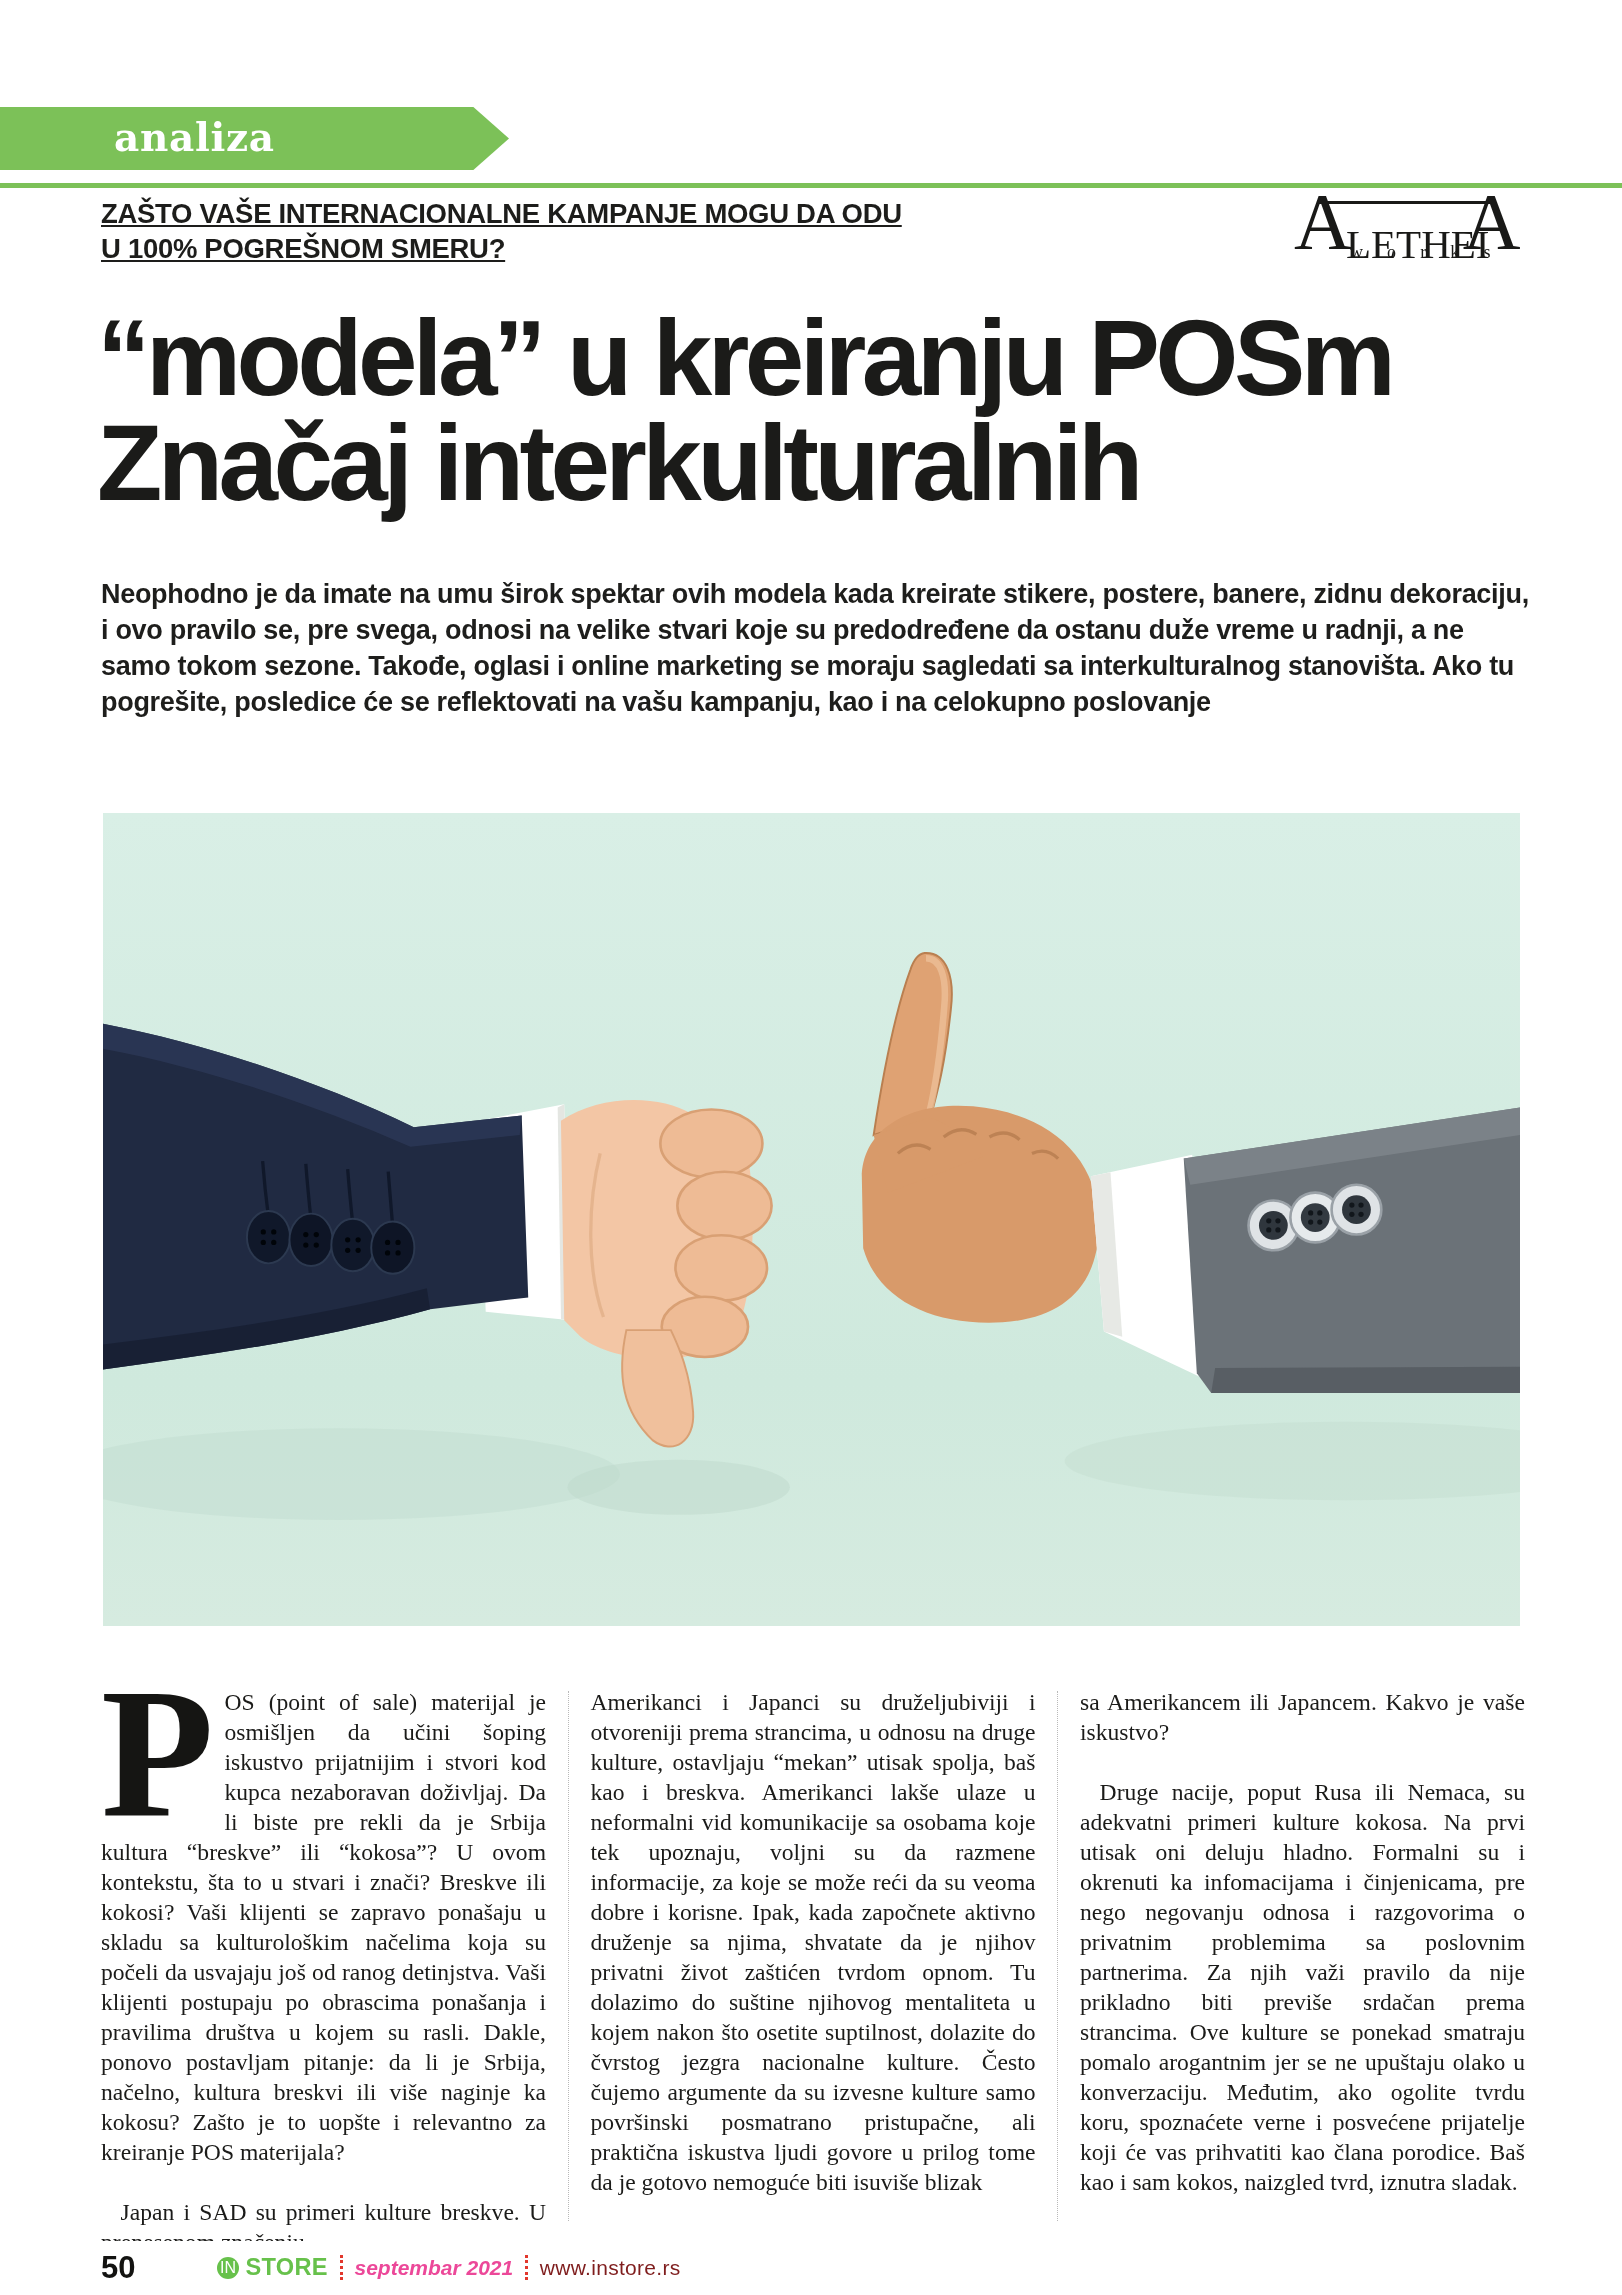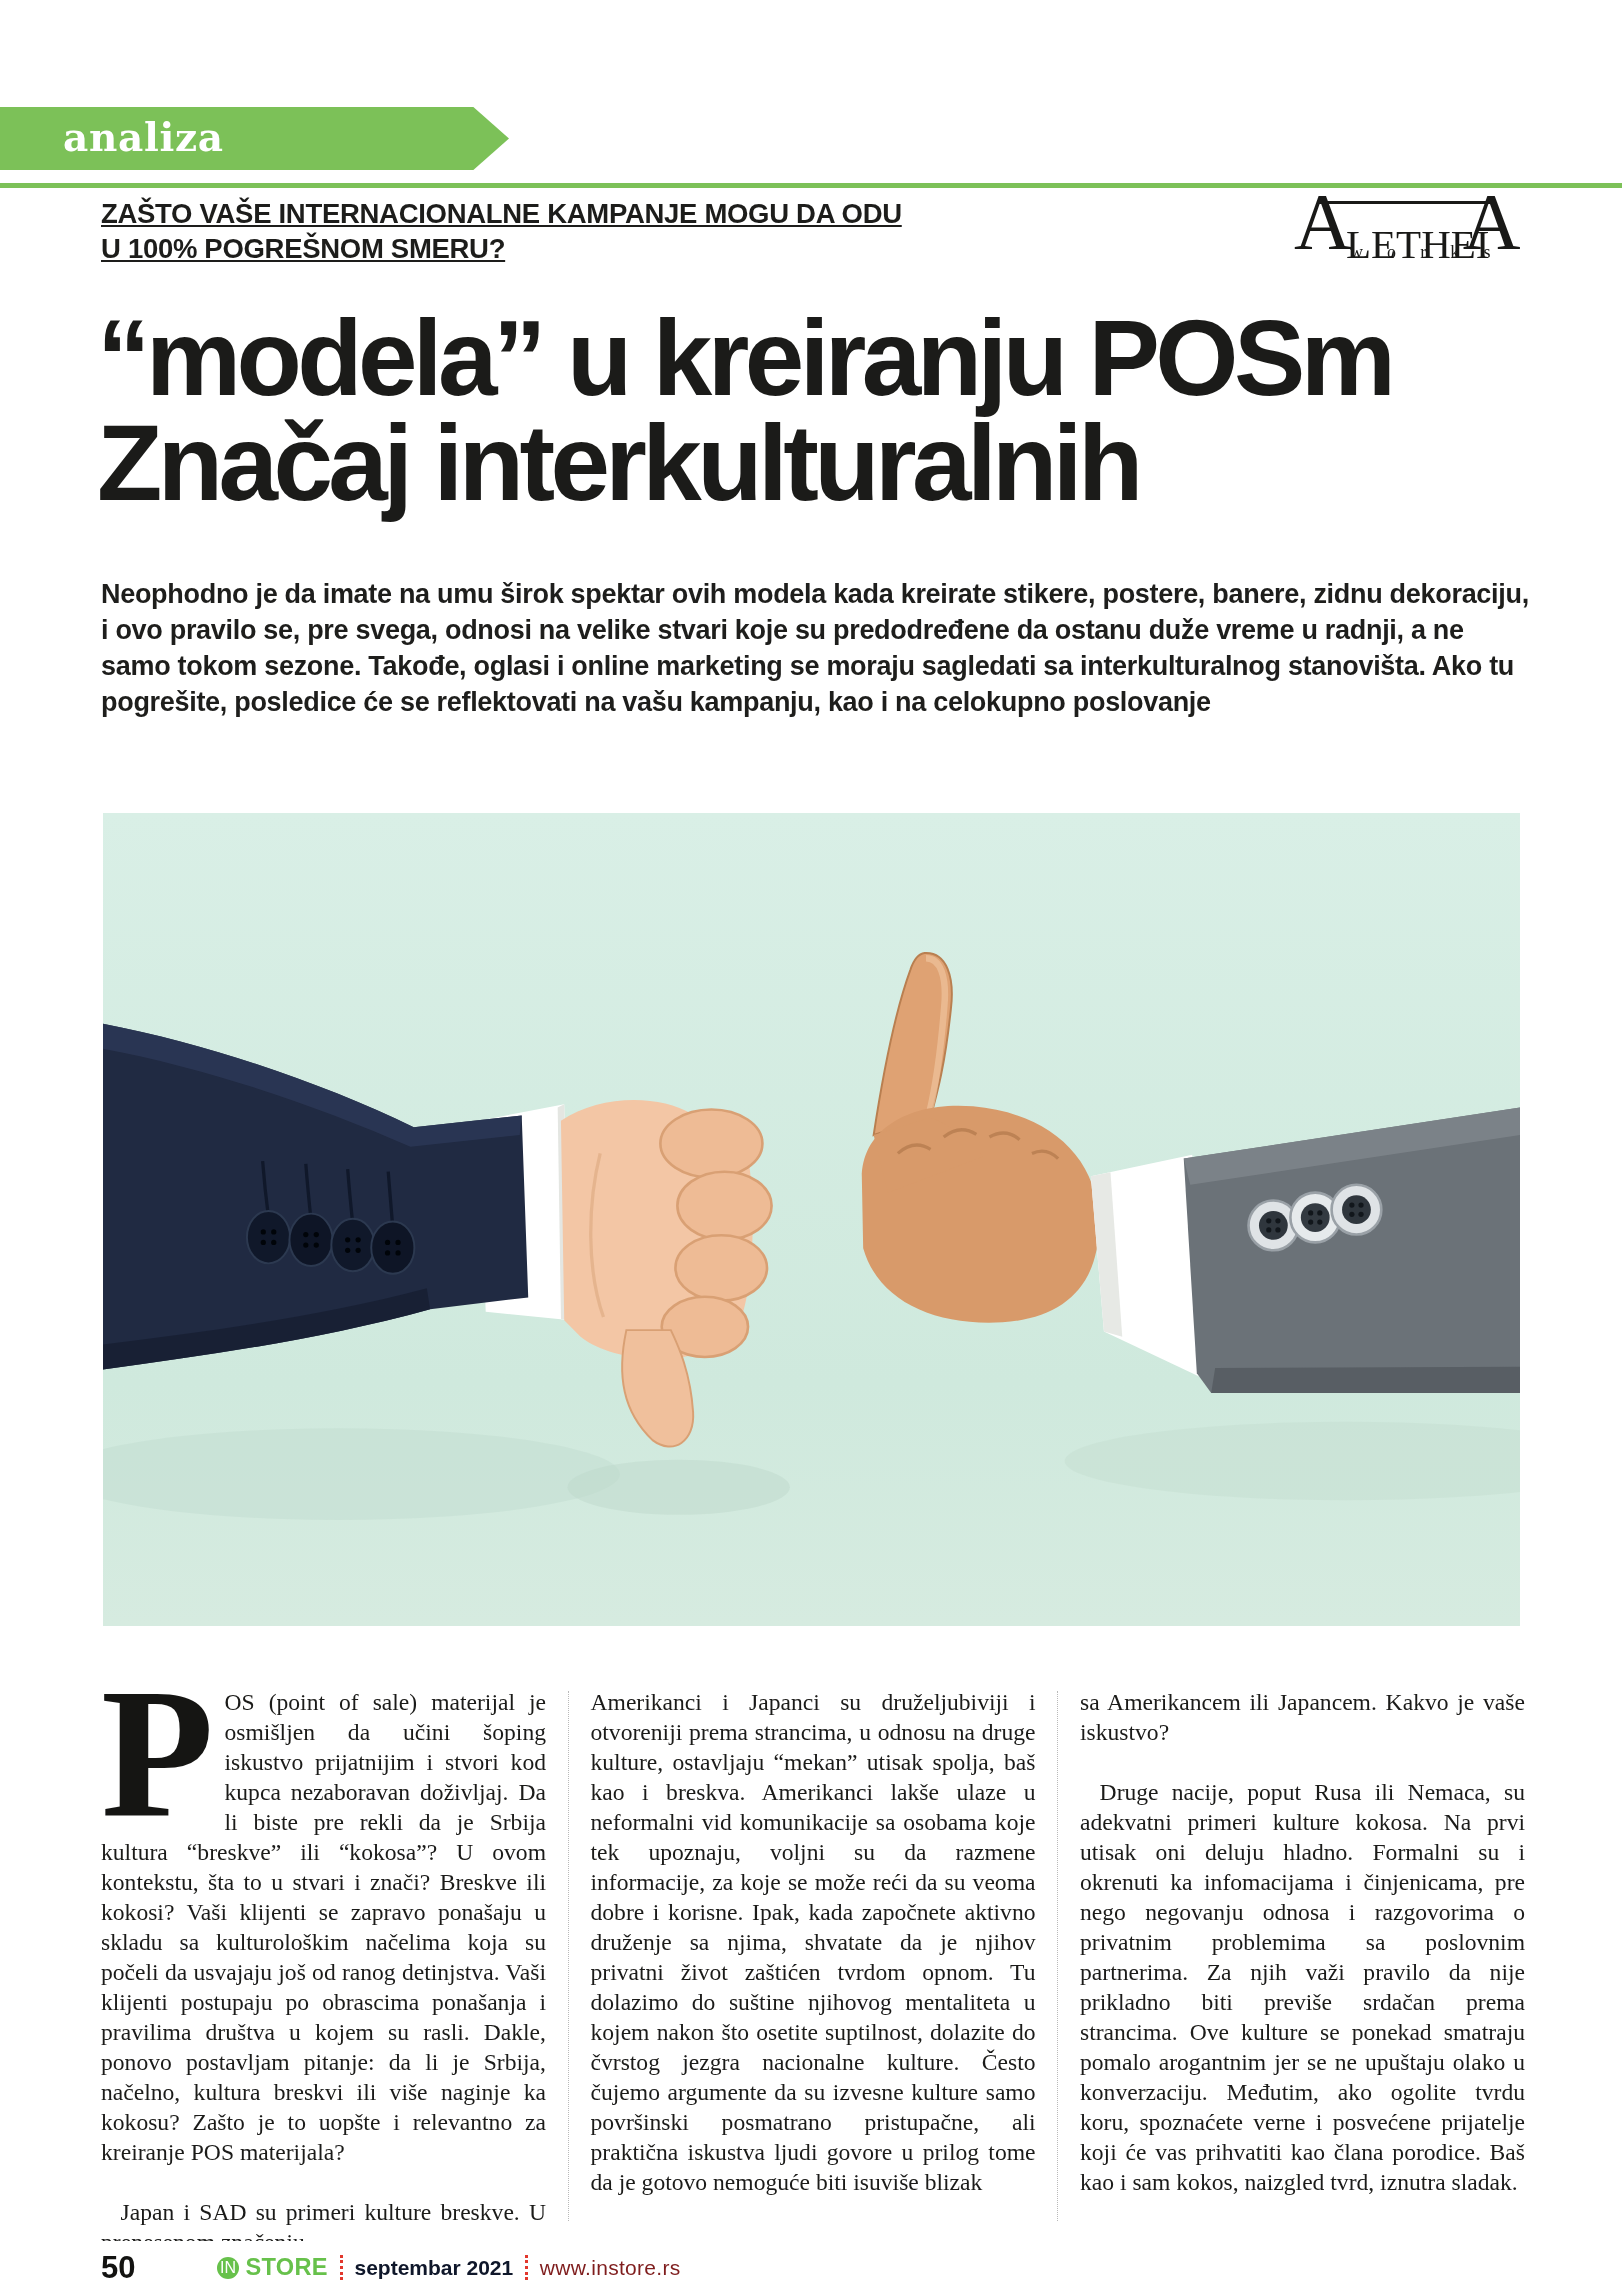--- a/index.html
+++ b/index.html
@@ -21,21 +21,21 @@
     font-family:"Liberation Sans",sans-serif;
     color:var(--text);
   }
   
   .banner{
     position:absolute;left:0;top:107px;width:509px;height:63px;
     background:var(--green);
     clip-path:polygon(0 0,93% 0,100% 50%,93% 100%,0 100%);
   }
   .banner .tag{
-    display:block;padding-left:63px;line-height:60px;
+    display:block;padding-left:114px;line-height:60px;
     font-family:"DejaVu Serif",serif;font-weight:700;
     font-size:39px;color:#ffffff;letter-spacing:0.7px;
   }
   .rule{
     position:absolute;left:0;top:183px;width:1623px;height:5.2px;
     background:var(--green);
   }
   
   .kicker{
     position:absolute;left:101px;top:196px;width:1112px;
@@ -112,21 +112,21 @@
   }
   .in-circle span{color:#ffffff;font-size:16px;font-weight:400;letter-spacing:0;}
   .store{
     font-size:23.6px;font-weight:800;color:var(--store_green);
     letter-spacing:0.3px;
   }
   .dot-sep{
     width:0;height:25px;border-left:3.3px dotted var(--red);
     margin:0 11.8px;
   }
-  .issue{font-size:21px;font-weight:700;color:#0f172a;}
+  .issue{font-size:21px;font-weight:700;color:#ec4899;font-style:italic;}
   .website{font-size:21px;font-weight:400;color:#7f1d1d;letter-spacing:0.3px;}
 </style>
 </head>
 <body>
 
 <div id="page">
 
   <div class="banner">
     <span class="tag">analiza</span>
   </div>

